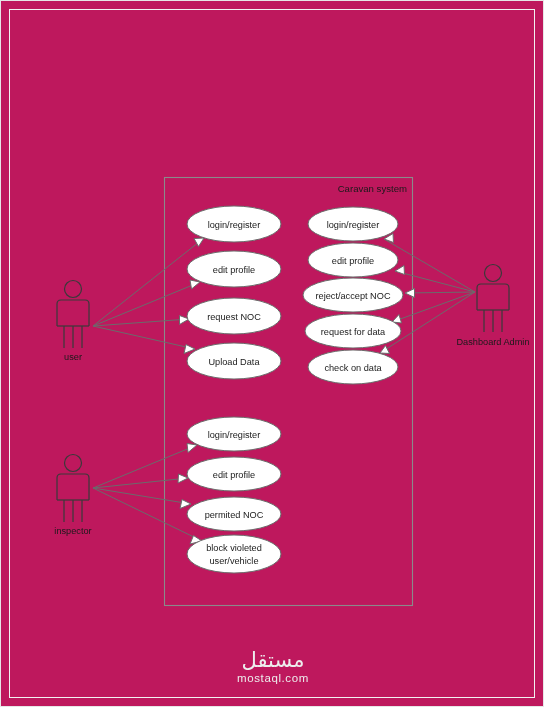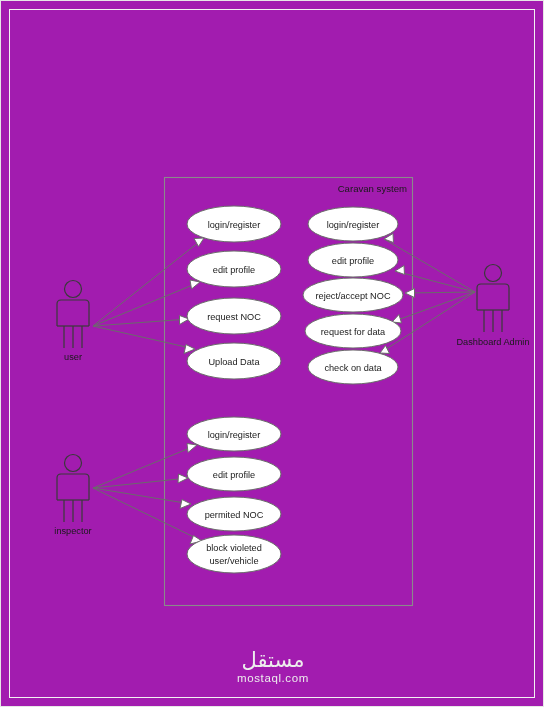--- a/index.html
+++ b/index.html
@@ -10,21 +10,21 @@
   body {
     width: 544px;
     height: 707px;
     font-family: "Liberation Sans", sans-serif;
     overflow: hidden;
   }
   #page {
     position: relative;
     width: 544px;
     height: 707px;
-    background: #a21caf;
+    background: #be185d;
     box-sizing: border-box;
     border: 1px solid #e6e6e6;
   }
   #page::before {
     content: "";
     position: absolute;
     left: 8px; top: 8px; right: 8px; bottom: 8px;
     border: 1px solid #f2f2f2;
     pointer-events: none;
   }

